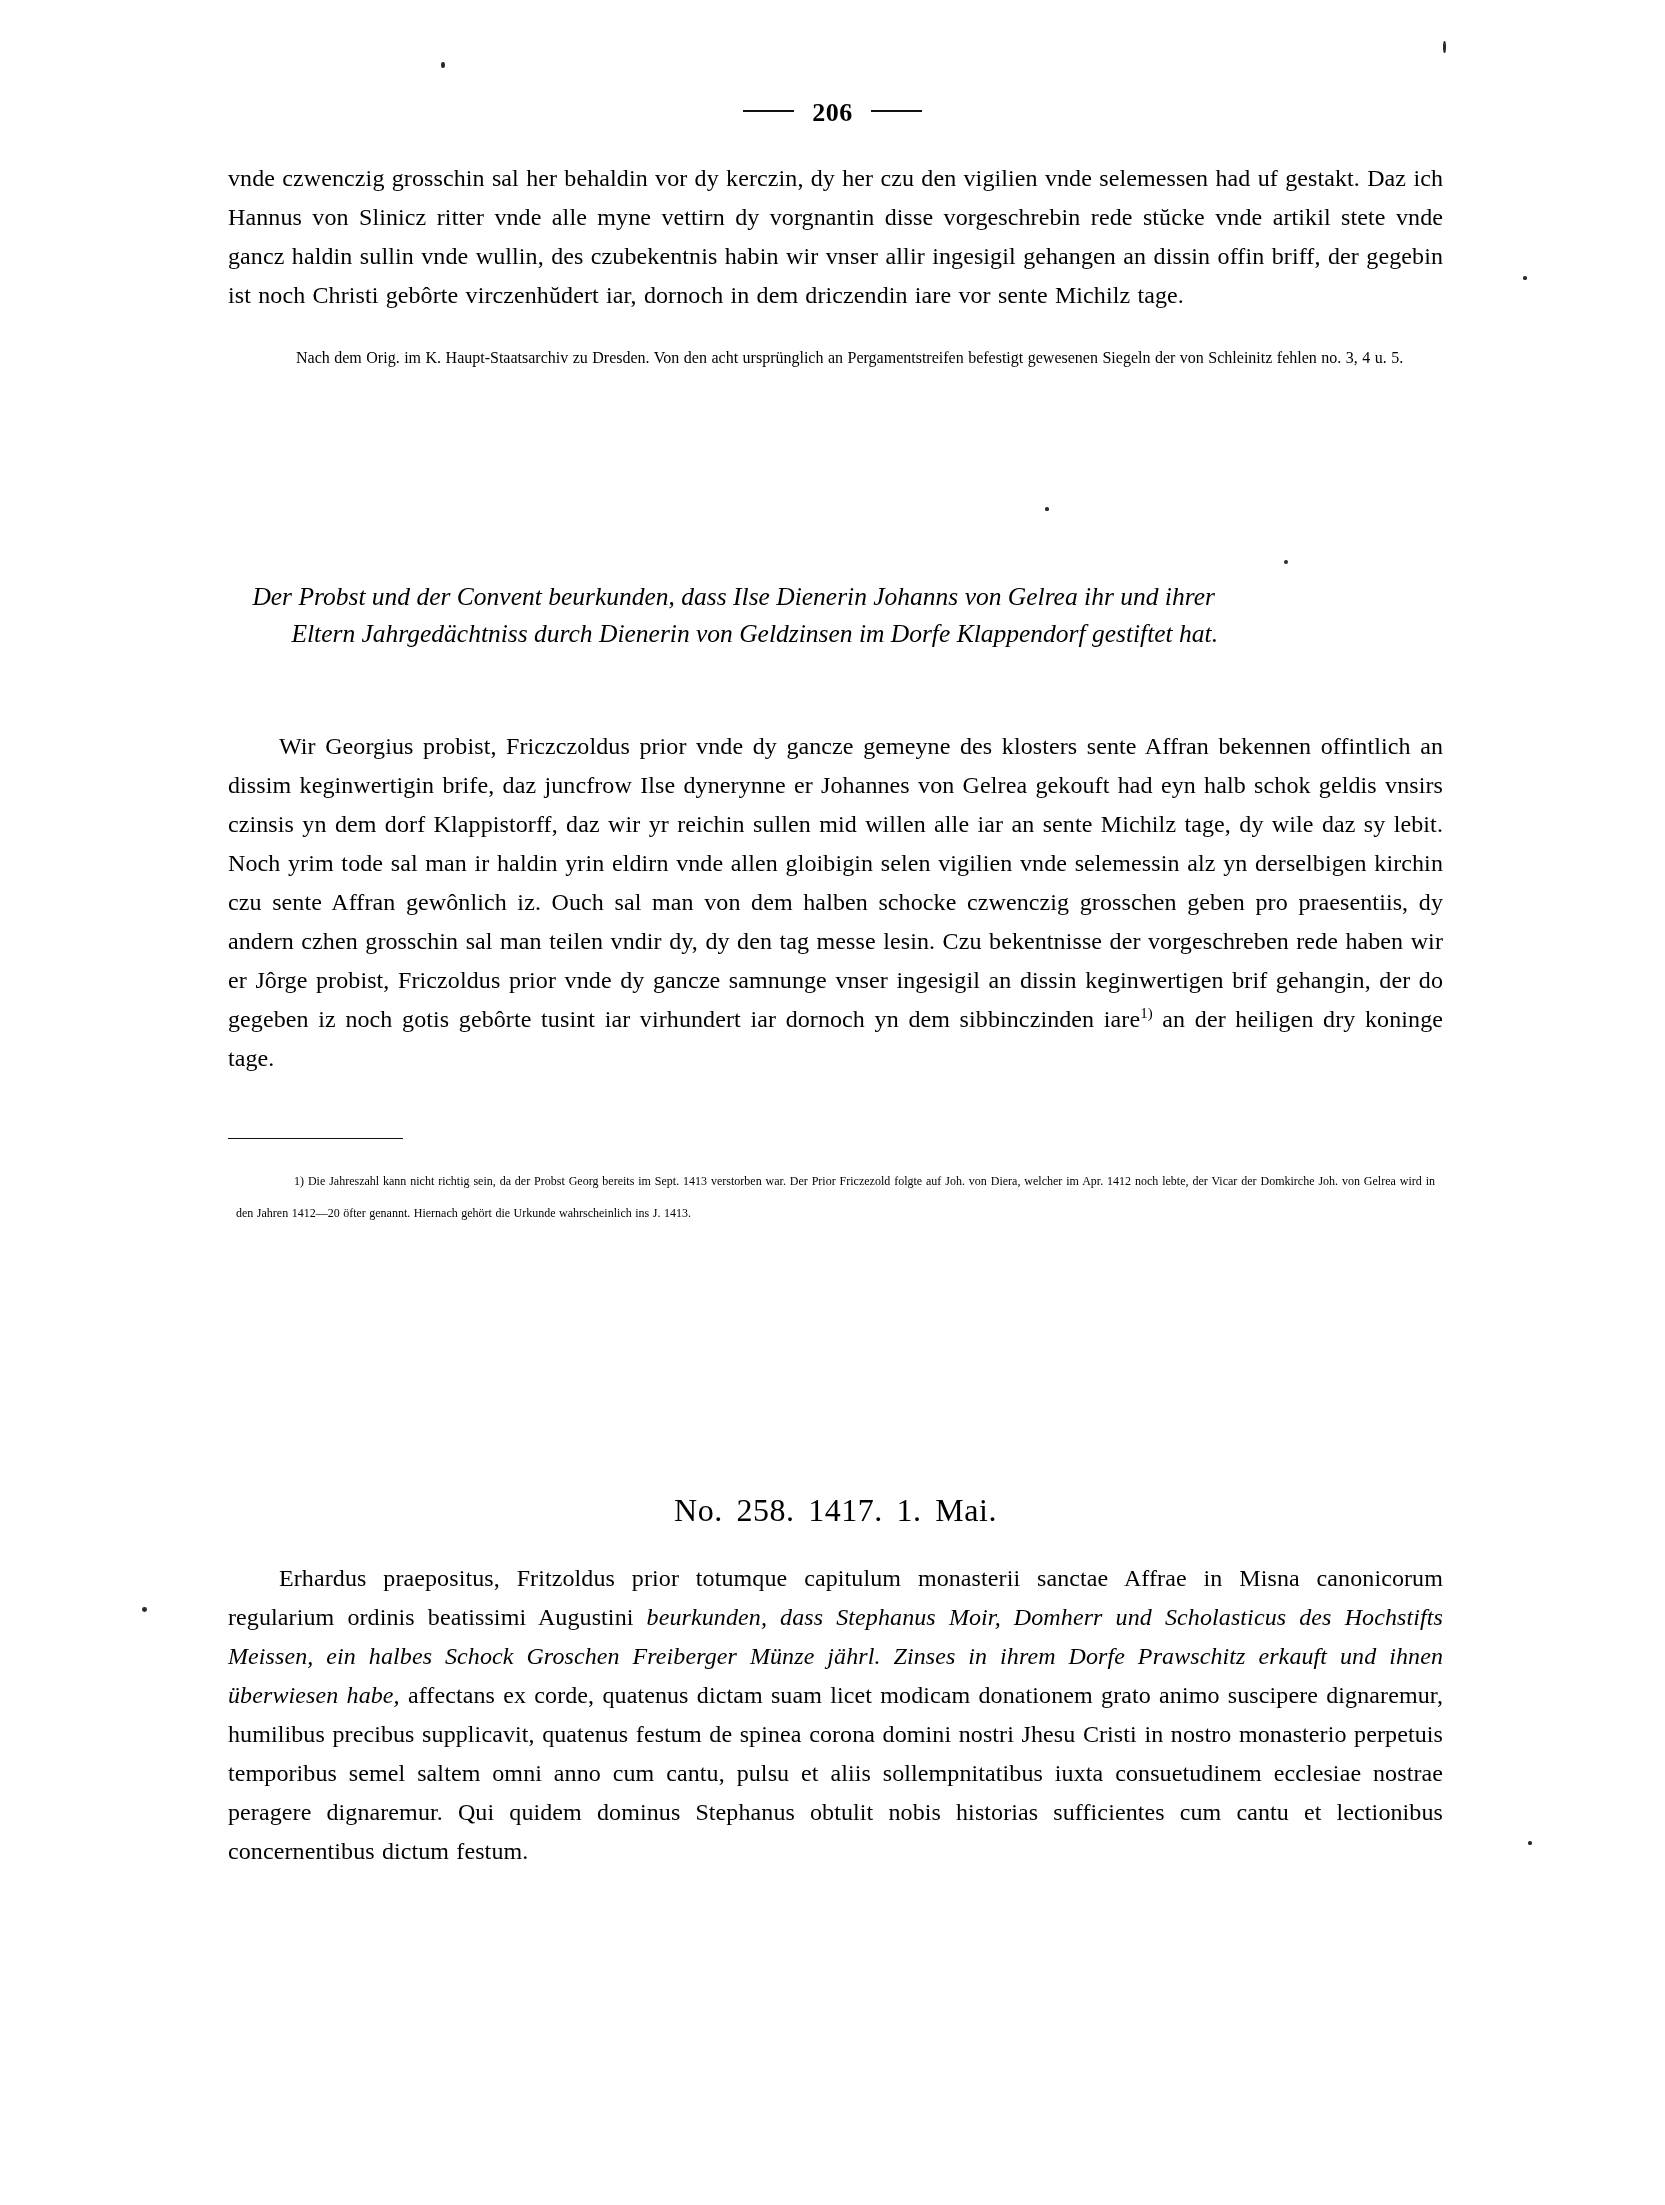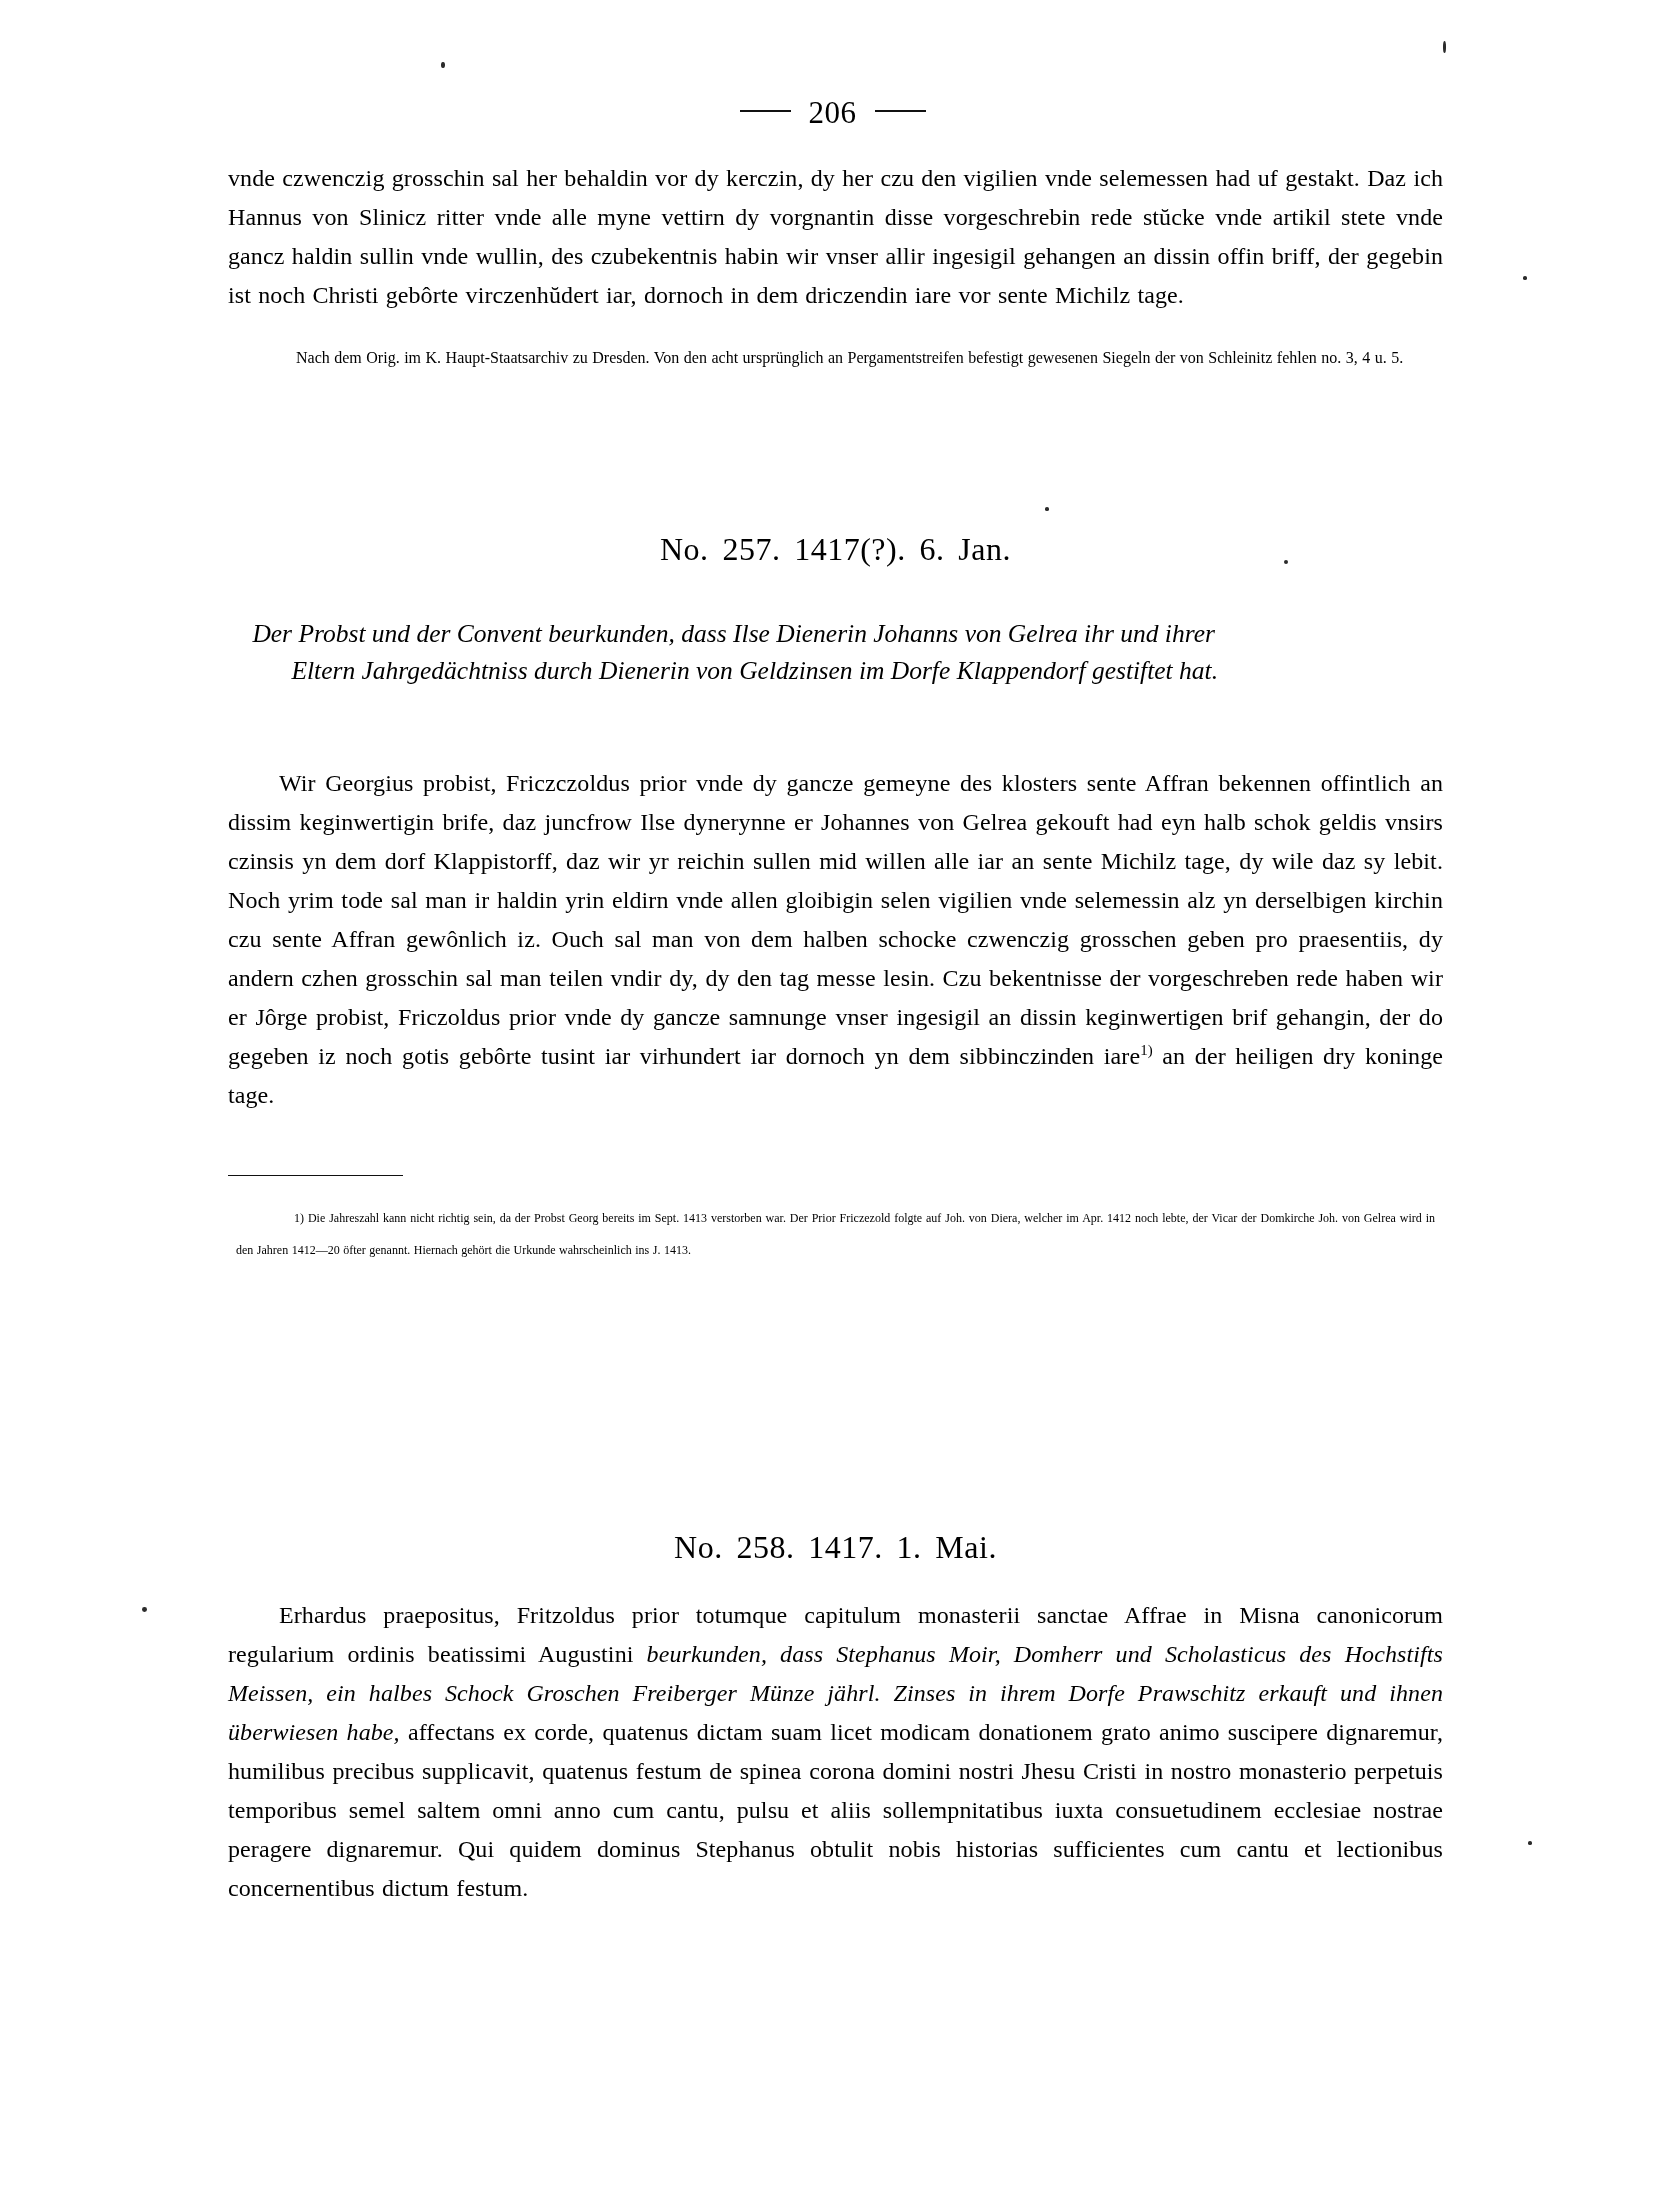--- a/index.html
+++ b/index.html
@@ -35,22 +35,22 @@
     display: inline-block;
     width: 51px;
     height: 2.1px;
     background: #111;
     vertical-align: middle;
     margin: 0 18px;
     position: relative;
     top: -2.1px;
   }
   .running-head .folio {
-    font-size: 31px;
-    font-weight: 400;
+    font-size: 26px;
+    font-weight: 700;
     vertical-align: middle;
   }
 
   
   .content {
     position: absolute;
     left: 228px;
     top: 159px;
     width: 1215px;
   }
@@ -163,21 +163,20 @@
   <div class="content">
 
     <p class="body-text">vnde czwenczig grosschin sal her behaldin vor dy kerczin, dy her czu den vigilien vnde selemessen had uf gestakt. Daz ich Hannus von Slinicz ritter vnde alle myne vettirn dy vorgnantin disse vorgeschrebin rede stŭcke vnde artikil stete vnde gancz haldin sullin vnde wullin, des czubekentnis habin wir vnser allir ingesigil gehangen an dissin offin briff, der gegebin ist noch Christi gebôrte virczenhŭdert iar, dornoch in dem driczendin iare vor sente Michilz tage.</p>
 
     <div class="gap-s"></div>
 
     <p class="source-note">Nach dem Orig. im K. Haupt-Staatsarchiv zu Dresden. Von den acht ursprünglich an Pergamentstreifen befestigt gewesenen Siegeln der von Schleinitz fehlen no. 3, 4 u. 5.</p>
 
     <div class="gap-xxl"></div>
 
-    <h2 class="entry-heading">No. 257.   1417(?).   6. Jan.</h2>
 
     <div class="gap-s"></div>
 
     <p class="regest">
       <span>Der Probst und der Convent beurkunden, dass Ilse Dienerin Johanns von Gelrea ihr und ihrer</span>
       <span class="second-line">Eltern Jahrgedächtniss durch Dienerin von Geldzinsen im Dorfe Klappendorf gestiftet hat.</span>
     </p>
 
     <div class="gap-m"></div>
 

